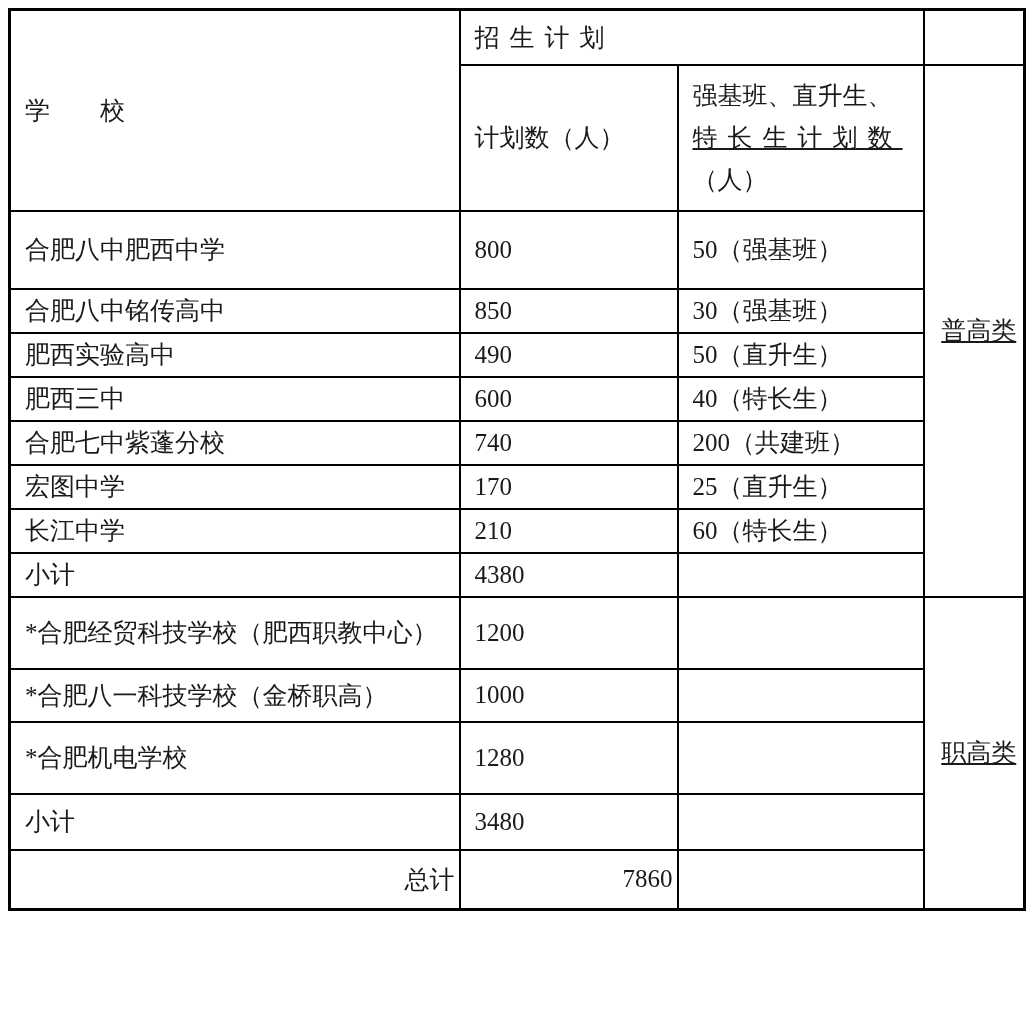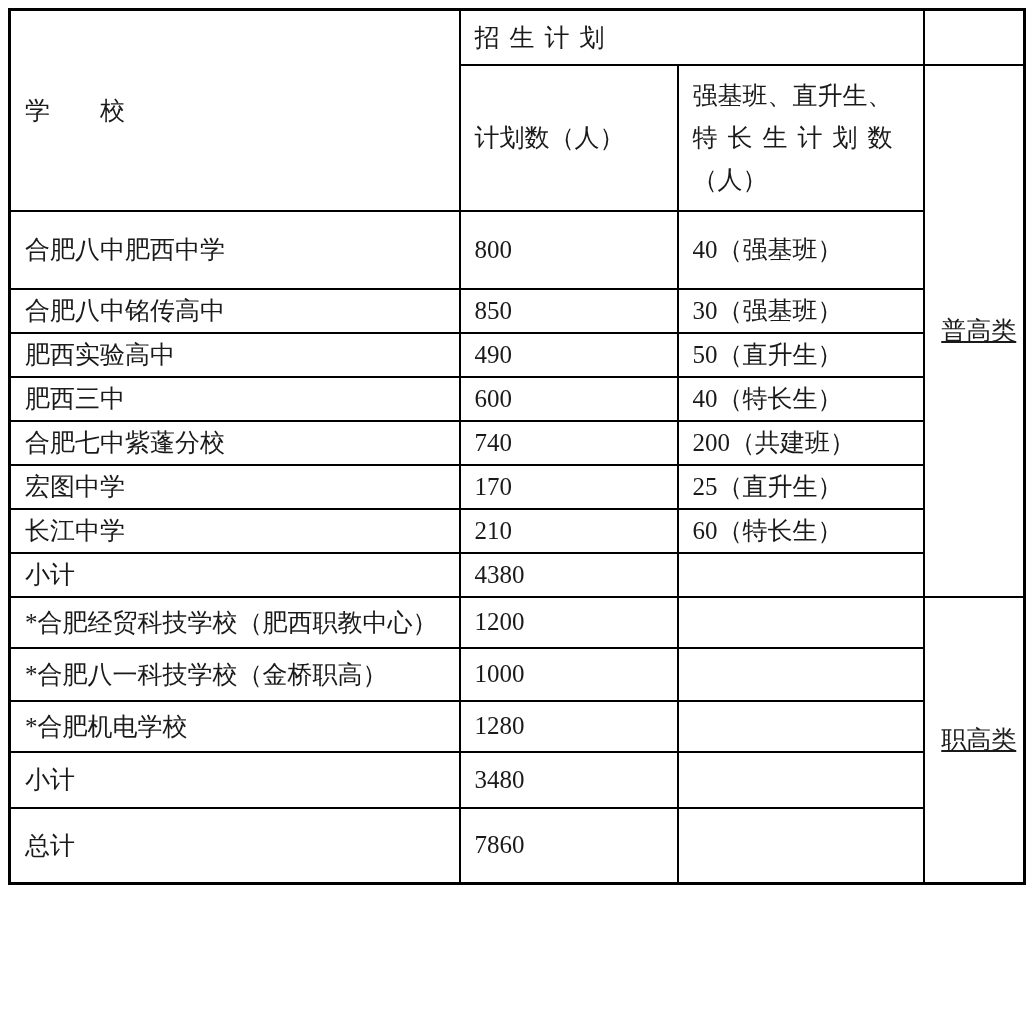--- a/index.html
+++ b/index.html
@@ -33,30 +33,30 @@
   }
   col.c1 { width: 450px; }
   col.c2 { width: 218px; }
   col.c3 { width: 246px; }
   col.c4 { width: 101px; }
 
   tr.r-h1   { height: 55px; }
   tr.r-h2   { height: 146px; }
   tr.r-data { height: 44px; }
   tr.r-d1   { height: 78px; }
-  tr.r-voc  { height: 51px; }
+  tr.r-voc  { height: 72px; }
   tr.r-voc2 { height: 53px; }
   tr.r-sub2 { height: 56px; }
-  tr.r-tot  { height: 76px; }
+  tr.r-tot  { height: 60px; text-align: right; }
 
   td.school-header { padding-left: 56px; }
   td.plan-group-header { letter-spacing: 10px; }
   td.special-header { line-height: 42px; padding-right: 6px; margin-top: 44px; }
   td.special-header .sp-line { display: block; }
-  td.special-header .sp-line.spread { letter-spacing: 10px; }
+  td.special-header .sp-line.spread { letter-spacing: 10px; text-decoration: underline; }
   td.category-cell {
     text-align: center;
     padding: 0 2px;
     text-decoration: underline;
   }
 </style>
 </head>
 <body>
 
 <div id="page">
@@ -81,21 +81,21 @@
           <span class="sp-line">强基班、直升生、</span>
           <span class="sp-line spread">特长生计划数</span>
           <span class="sp-line">（人）</span>
         </td>
         <td class="category-cell" rowspan="9">普高类</td>
       </tr>
 
       <tr class="r-d1">
         <td>合肥八中肥西中学</td>
         <td>800</td>
-        <td>40（强基班）</td>
+        <td>50（强基班）</td>
       </tr>
       <tr class="r-data">
         <td>合肥八中铭传高中</td>
         <td>850</td>
         <td>30（强基班）</td>
       </tr>
       <tr class="r-data">
         <td>肥西实验高中</td>
         <td>490</td>
         <td>50（直升生）</td>

